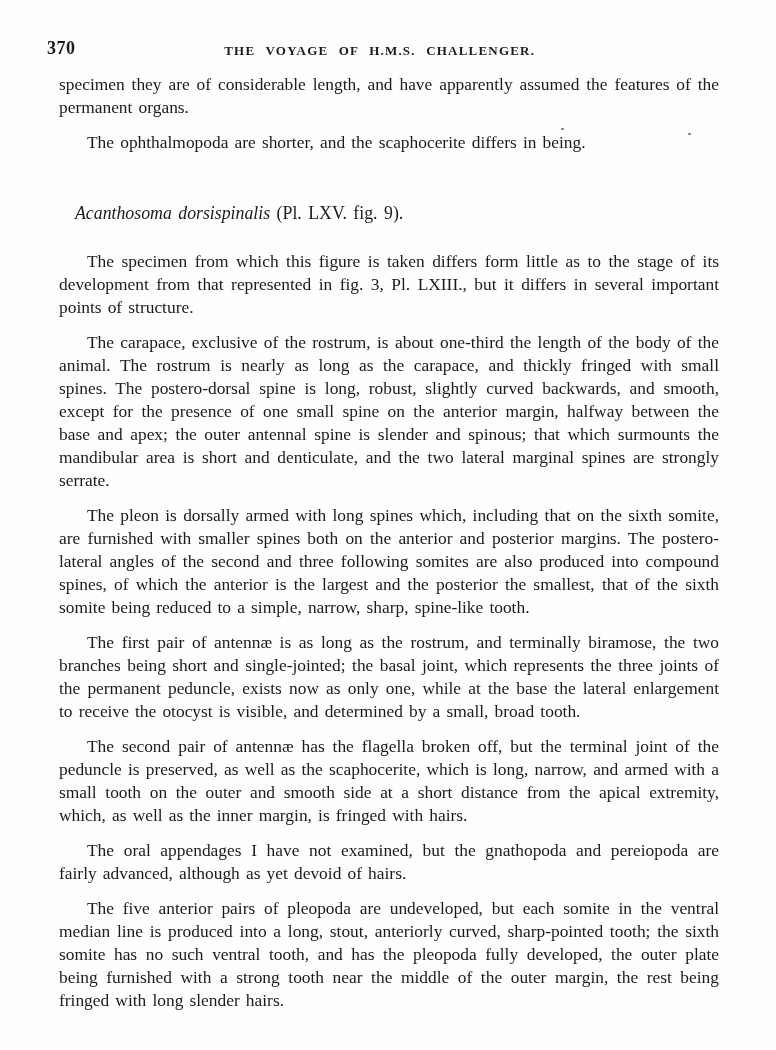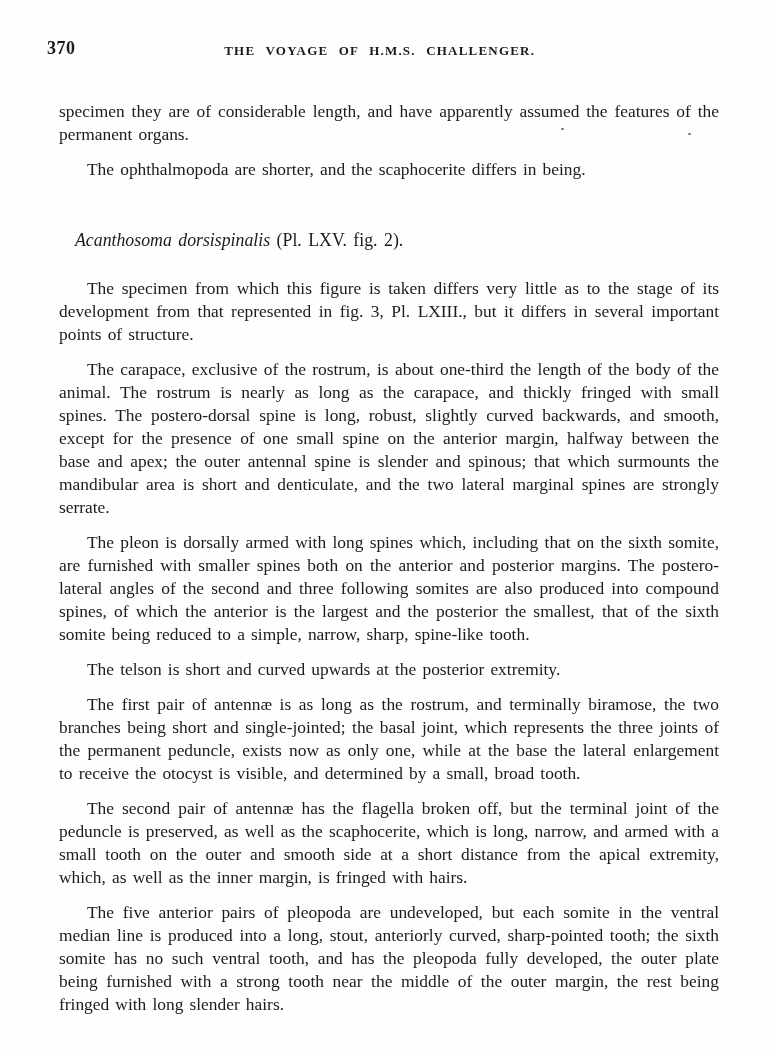--- a/index.html
+++ b/index.html
@@ -14,21 +14,21 @@
     background: #fefefe;
     color: #1b1b1b;
     font-family: "Liberation Serif", "DejaVu Serif", serif;
     overflow: hidden;
     box-sizing: border-box;
     padding: 38px 45px 0 47px;
   }
   header.running-head {
     position: relative;
     height: 22px;
-    margin-bottom: 40px;
+    margin-bottom: 13px;
   }
   .pagenum {
     position: absolute;
     left: 0;
     top: 0;
     font-size: 18px;
     font-weight: 700;
     letter-spacing: 0.5px;
   }
   .running-title {
@@ -83,28 +83,28 @@
   <header class="running-head">
     <span class="pagenum">370</span>
     <span class="running-title">THE VOYAGE OF H.M.S. CHALLENGER.</span>
   </header>
 
   <main class="text-block">
 
     <p class="noindent">specimen they are of considerable length, and have apparently assumed the features of the permanent organs.</p>
     <p>The ophthalmopoda are shorter, and the scaphocerite differs in being.</p>
 
-    <h3 class="species-heading"><i>Acanthosoma dorsispinalis</i><span> (Pl. LXV. fig. 2).</span></h3>
+    <h3 class="species-heading"><i>Acanthosoma dorsispinalis</i><span> (Pl. LXV. fig. 9).</span></h3>
 
-    <p>The specimen from which this figure is taken differs very little as to the stage of its development from that represented in fig. 3, Pl. LXIII., but it differs in several important points of structure.</p>
+    <p>The specimen from which this figure is taken differs form little as to the stage of its development from that represented in fig. 3, Pl. LXIII., but it differs in several important points of structure.</p>
     <p>The carapace, exclusive of the rostrum, is about one-third the length of the body of the animal.  The rostrum is nearly as long as the carapace, and thickly fringed with small spines.  The postero-dorsal spine is long, robust, slightly curved backwards, and smooth, except for the presence of one small spine on the anterior margin, halfway between the base and apex; the outer antennal spine is slender and spinous; that which surmounts the mandibular area is short and denticulate, and the two lateral marginal spines are strongly serrate.</p>
     <p>The pleon is dorsally armed with long spines which, including that on the sixth somite, are furnished with smaller spines both on the anterior and posterior margins.  The postero-lateral angles of the second and three following somites are also produced into compound spines, of which the anterior is the largest and the posterior the smallest, that of the sixth somite being reduced to a simple, narrow, sharp, spine-like tooth.</p>
-    <p>The telson is short and curved upwards at the posterior extremity.</p>
     <p>The first pair of antennæ is as long as the rostrum, and terminally biramose, the two branches being short and single-jointed; the basal joint, which represents the three joints of the permanent peduncle, exists now as only one, while at the base the lateral enlargement to receive the otocyst is visible, and determined by a small, broad tooth.</p>
     <p>The second pair of antennæ has the flagella broken off, but the terminal joint of the peduncle is preserved, as well as the scaphocerite, which is long, narrow, and armed with a small tooth on the outer and smooth side at a short distance from the apical extremity, which, as well as the inner margin, is fringed with hairs.</p>
+    <p>The oral appendages I have not examined, but the gnathopoda and pereiopoda are fairly advanced, although as yet devoid of hairs.</p>
     <p>The five anterior pairs of pleopoda are undeveloped, but each somite in the ventral median line is produced into a long, stout, anteriorly curved, sharp-pointed tooth; the sixth somite has no such ventral tooth, and has the pleopoda fully developed, the outer plate being furnished with a strong tooth near the middle of the outer margin, the rest being fringed with long slender hairs.</p>
 
   </main>
 
   <div class="speck speck-1"></div>
   <div class="speck speck-2"></div>
 
 </div>
 
 </body></html>

